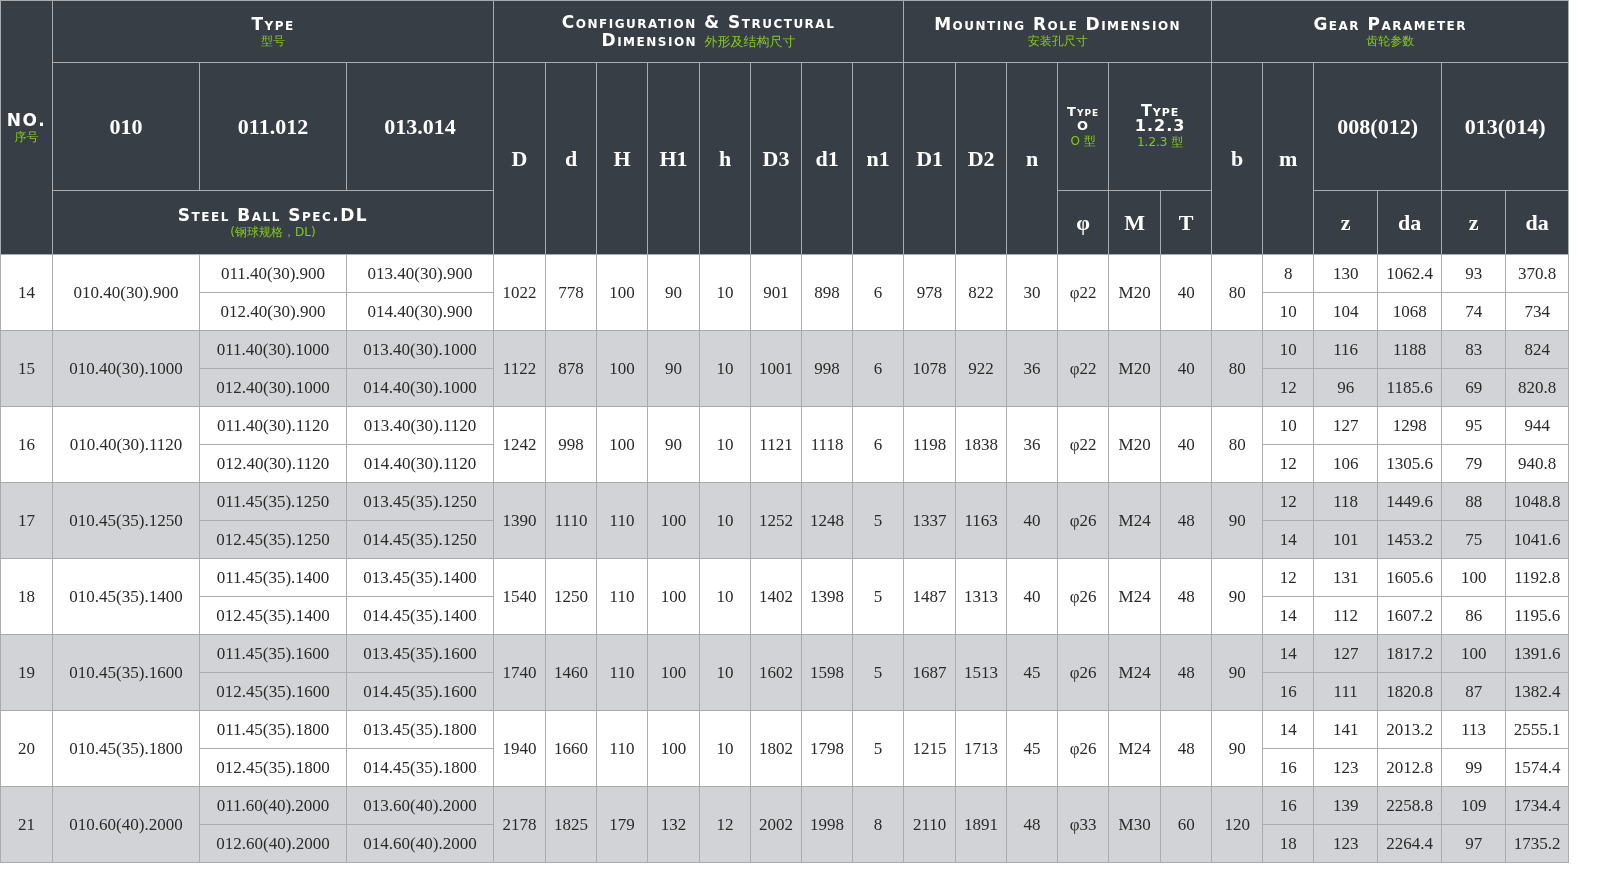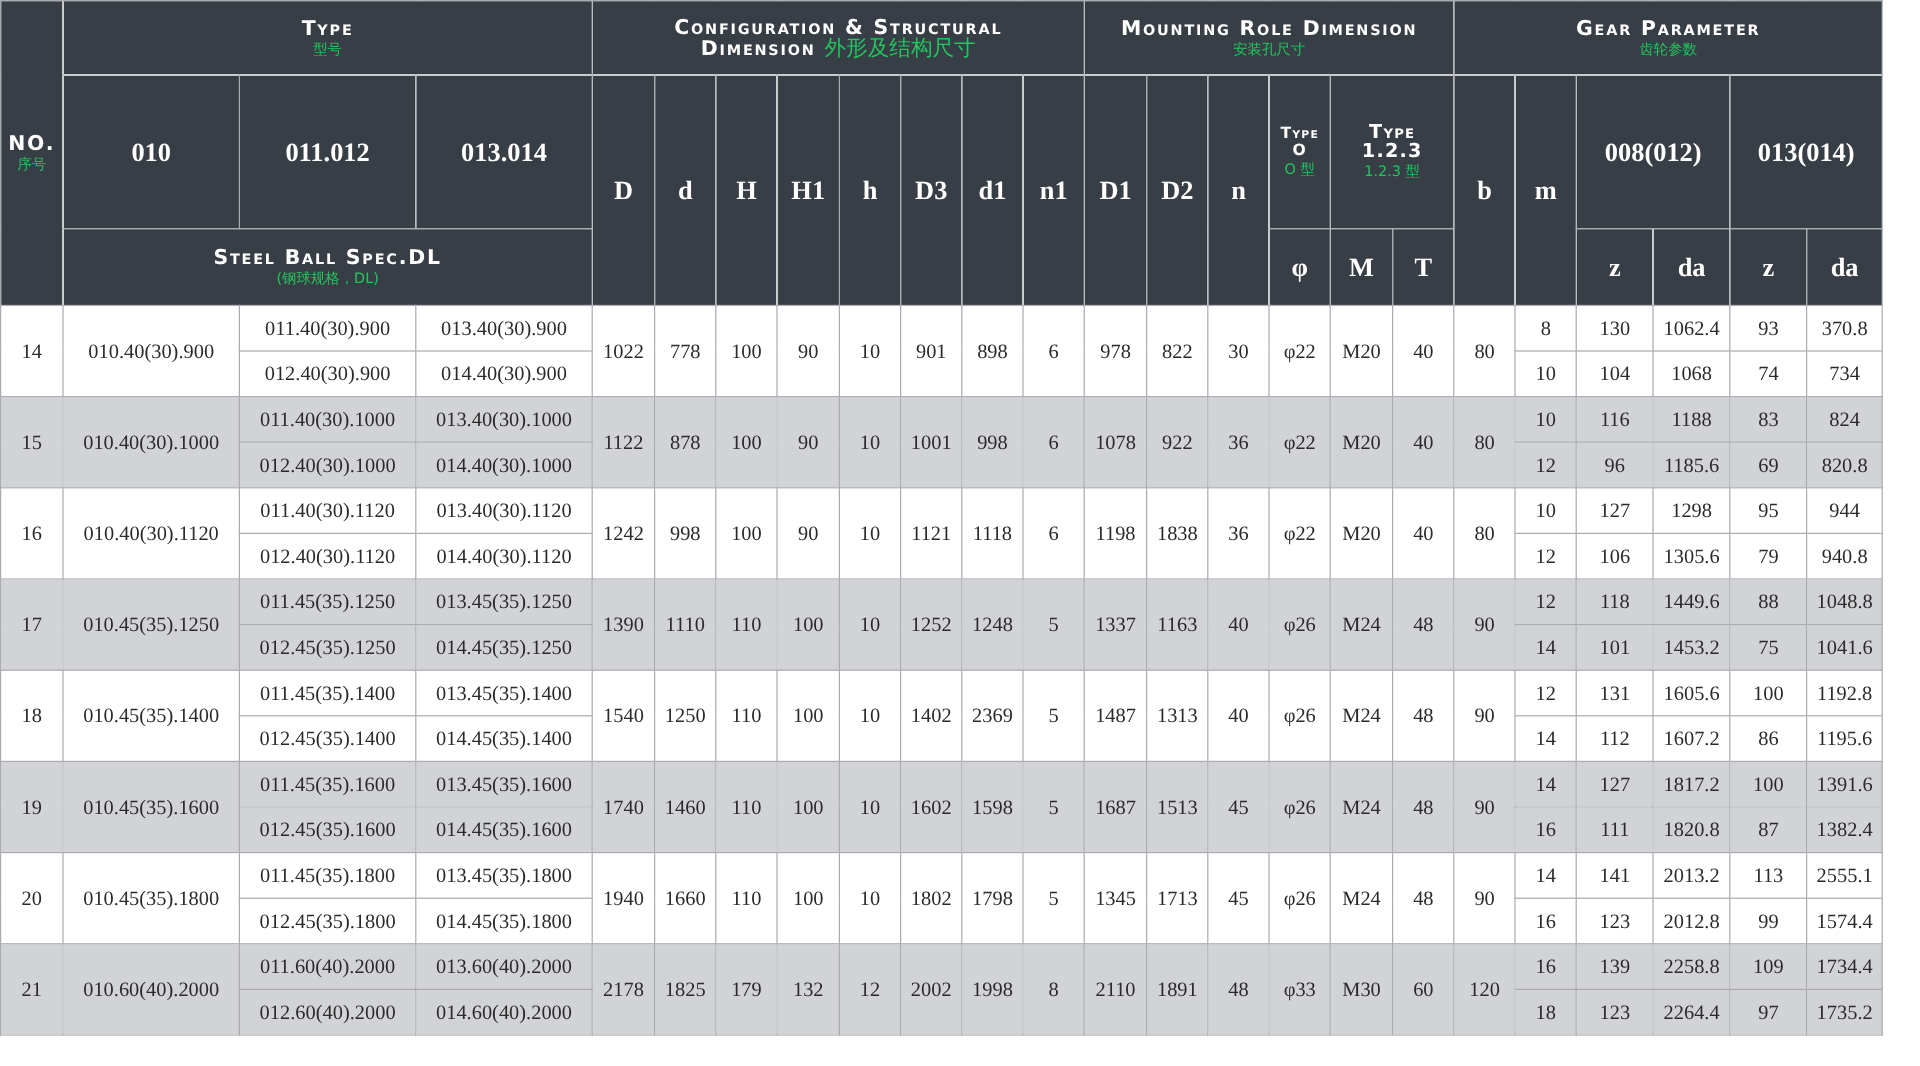--- a/index.html
+++ b/index.html
@@ -33,24 +33,24 @@
     font-size: 17px;
     line-height: 18px;
   }
   thead .cn {
     display: block;
     font-family: "DejaVu Sans", sans-serif;
     font-variant: normal;
     font-weight: normal;
     letter-spacing: 0;
     font-size: 12px;
-    color: #22c55e;
+    color: #84cc16;
     line-height: 16px;
   }
-  thead .cn-inline { display: inline; font-size: 18px; font-family: Liberation Serif, serif; }
+  thead .cn-inline { display: inline; font-size: 13px; font-family: Liberation Serif, serif; }
   thead th.sc {
     font-family: "DejaVu Sans", sans-serif;
     font-variant: small-caps;
     letter-spacing: 1px;
     font-size: 13px;
     line-height: 14px;
   }
   thead th.sc .big { font-size: 16px; }
   tbody td {
     font-size: 17px;
@@ -307,21 +307,21 @@
         <td rowspan="2" class="firstcol">18</td>
         <td rowspan="2">010.45(35).1400</td>
         <td>011.45(35).1400</td>
         <td>013.45(35).1400</td>
         <td rowspan="2">1540</td>
         <td rowspan="2">1250</td>
         <td rowspan="2">110</td>
         <td rowspan="2">100</td>
         <td rowspan="2">10</td>
         <td rowspan="2">1402</td>
-        <td rowspan="2">2369</td>
+        <td rowspan="2">1398</td>
         <td rowspan="2">5</td>
         <td rowspan="2">1487</td>
         <td rowspan="2">1313</td>
         <td rowspan="2">40</td>
         <td rowspan="2">φ26</td>
         <td rowspan="2">M24</td>
         <td rowspan="2">48</td>
         <td rowspan="2">90</td>
         <td>12</td>
         <td>131</td>
@@ -379,21 +379,21 @@
         <td>011.45(35).1800</td>
         <td>013.45(35).1800</td>
         <td rowspan="2">1940</td>
         <td rowspan="2">1660</td>
         <td rowspan="2">110</td>
         <td rowspan="2">100</td>
         <td rowspan="2">10</td>
         <td rowspan="2">1802</td>
         <td rowspan="2">1798</td>
         <td rowspan="2">5</td>
-        <td rowspan="2">1345</td>
+        <td rowspan="2">1215</td>
         <td rowspan="2">1713</td>
         <td rowspan="2">45</td>
         <td rowspan="2">φ26</td>
         <td rowspan="2">M24</td>
         <td rowspan="2">48</td>
         <td rowspan="2">90</td>
         <td>14</td>
         <td>141</td>
         <td>2013.2</td>
         <td>113</td>

